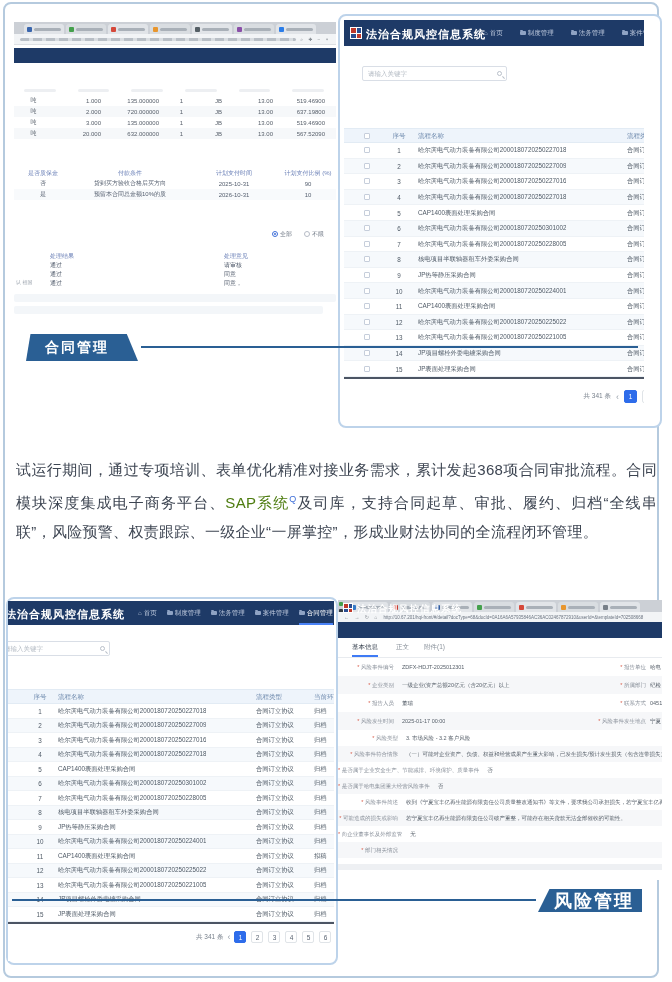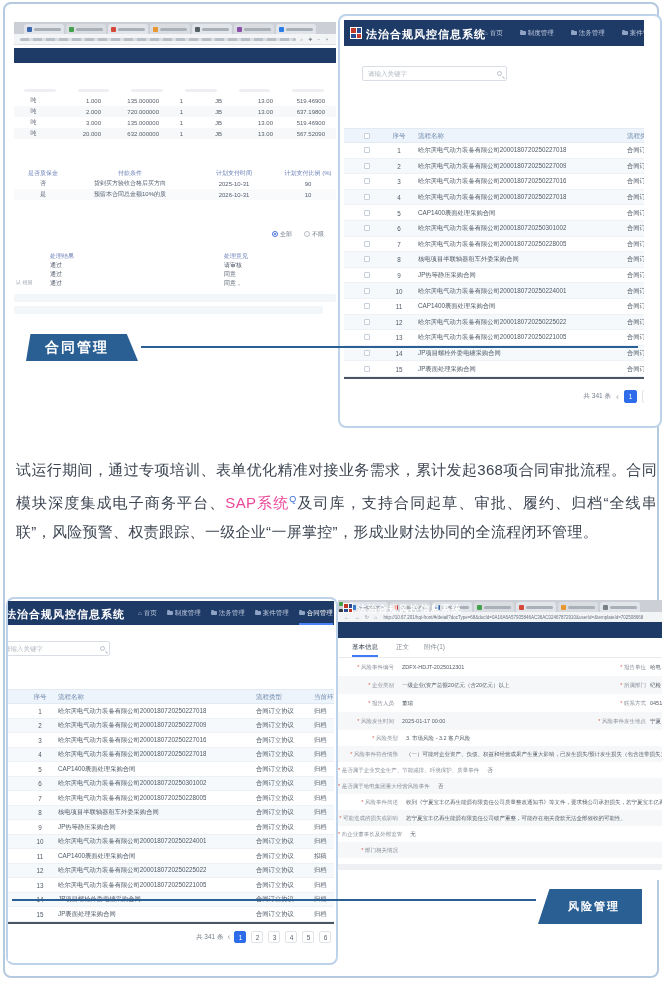--- a/index.html
+++ b/index.html
@@ -111,30 +111,30 @@
   .h-tp,.r-tp { left:283px; }
   .tr .sep { top:357px; }
   .tr .pgn { top:370px; right:-6px; }
   .tr .pgs .pg:last-child { margin-right:-5px; }
 
   
   .banner { position:absolute; background:#2a5f94; color:#fff; font-weight:bold;
             letter-spacing:2px; display:flex; align-items:center; justify-content:center; }
   .banner1 { left:26px; top:334px; width:112px; height:27px; font-size:14px;
              clip-path:polygon(4% 0,90% 0,100% 100%,0 100%); padding-right:10px; }
-  .banner2 { left:538px; top:889px; width:104px; height:35px; font-size:11px;
+  .banner2 { left:538px; top:889px; width:104px; height:23px; font-size:18px;
              clip-path:polygon(11% 0,100% 0,100% 100%,0 100%); padding-left:8px; }
   .pline { position:absolute; height:2px; background:#2a5f94; }
   .pline1 { left:141px; top:346px; width:497px; }
   .pline2 { left:12px; top:899px; width:524px; }
 
   
   .para { position:absolute; left:16px; top:455px; width:641px; font-size:15px;
           line-height:29.5px; color:#3d4552; text-align:justify; letter-spacing:.3px; }
-  .para .saplink { color:#ec4899; }
+  .para .saplink { color:#4d7c0f; }
   .para sup { color:#3f6fd8; font-size:9px; }
 
   
   .blbox { position:absolute; left:6px; top:597px; width:332px; height:368px;
            border:2px solid #bdd3ea; border-radius:8px; background:#fff; }
   .bl { position:absolute; left:8px; top:601px; width:326px; height:360px; overflow:hidden; background:#fff; }
   .bl-in { position:absolute; left:-10px; top:0; width:362px; height:360px; }
   .bl .navybar { top:0; height:24px; }
   .bl .sys-title { position:absolute; left:7px; top:6px; font-size:11px; }
   .bl .sysnav { left:140px; top:0; height:24px; gap:10px; }

